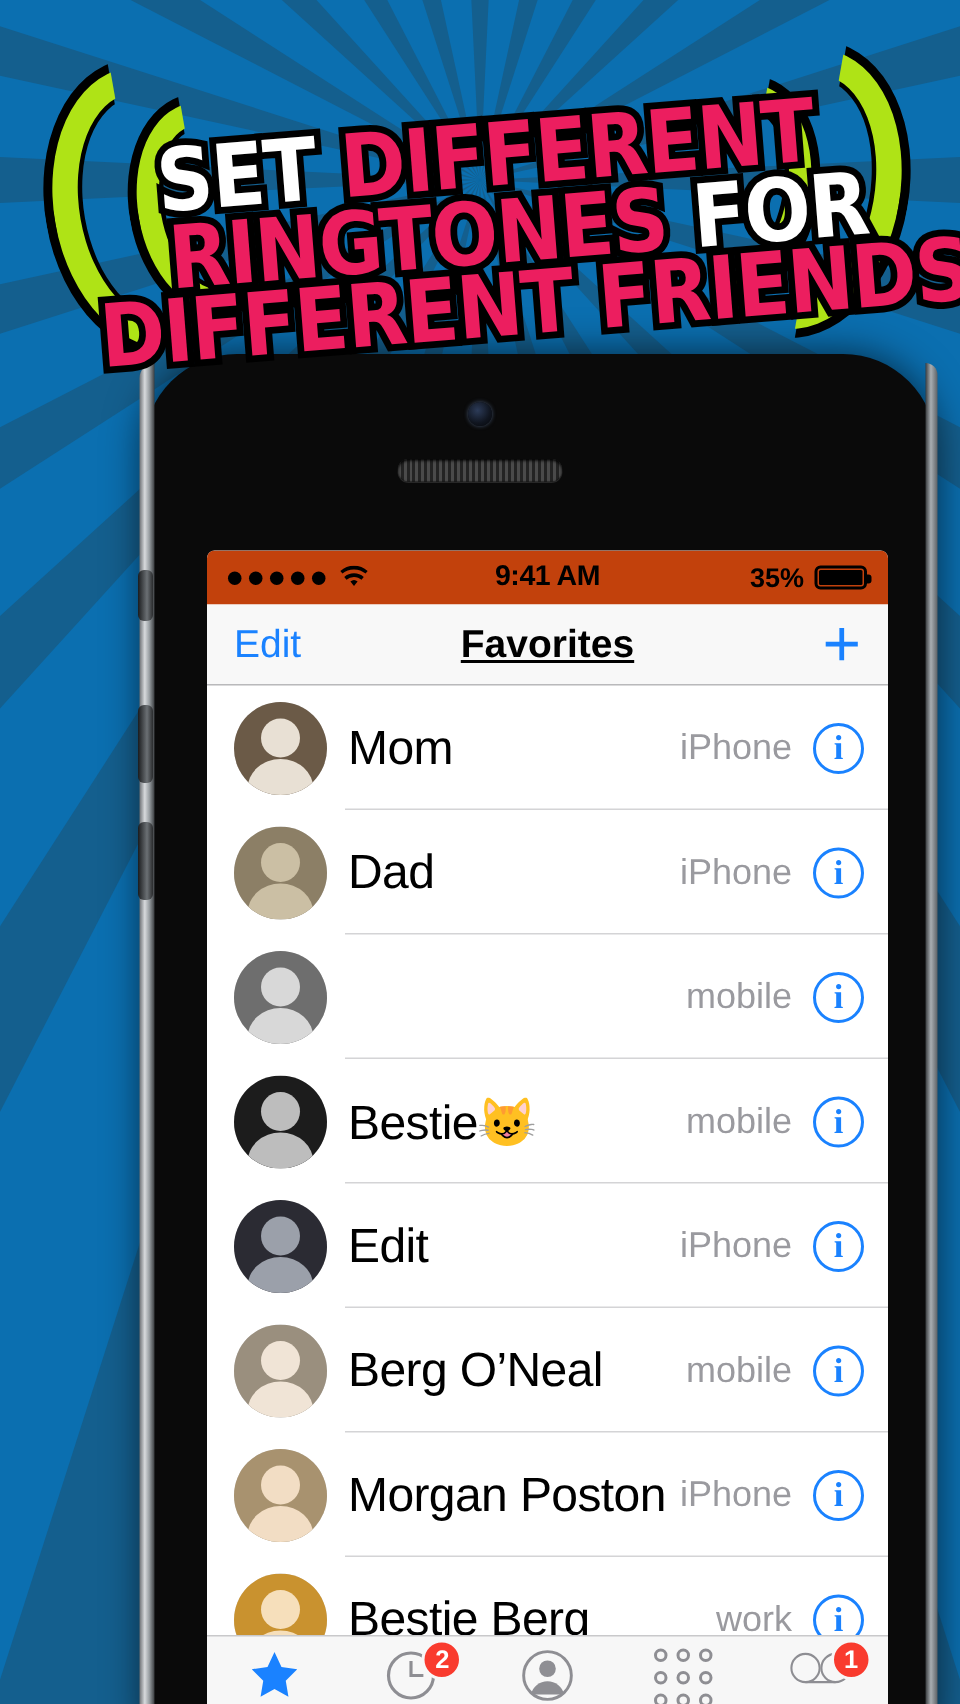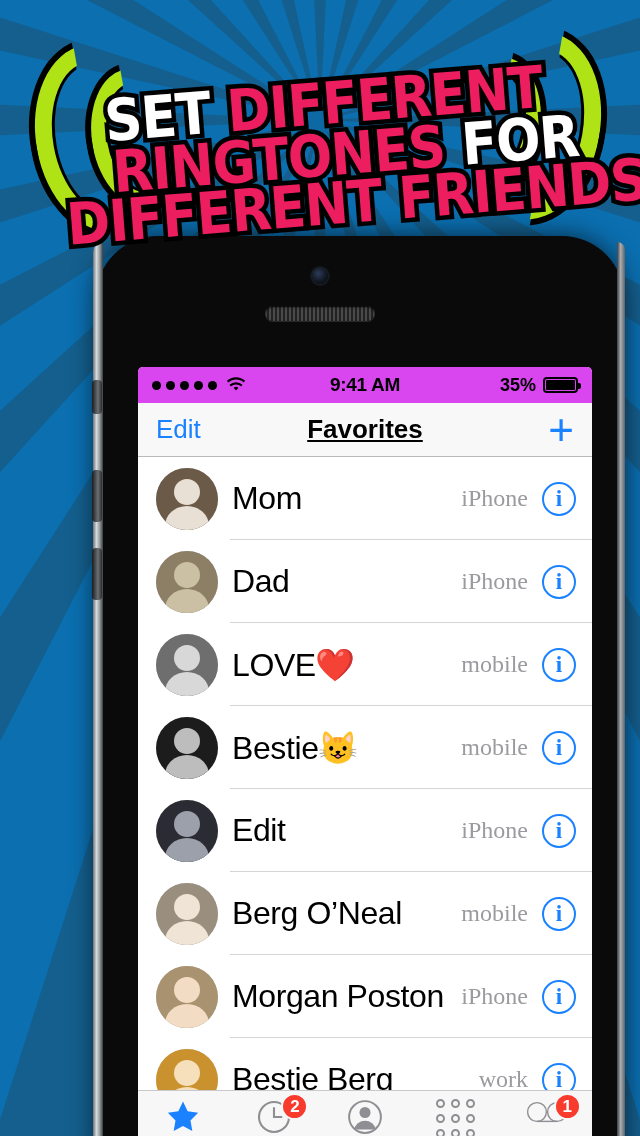--- a/index.html
+++ b/index.html
@@ -138,21 +138,21 @@
     width: 454px; height: 769px;
     background: #ffffff;
     overflow: hidden;
     border-radius: 5px 5px 0 0;
     z-index: 7;
   }
 
   
   #statusbar {
     height: 36px;
-    background: #d946ef;
+    background: #c2410c;
     display: flex; align-items: center;
     padding: 0 14px;
     position: relative;
   }
   .sb-dots { display: flex; gap: 5px; align-items: center; }
   .sb-dot { width: 9px; height: 9px; border-radius: 50%; background: #000; }
   .sb-wifi { margin-left: 9px; position: relative; width: 20px; height: 16px; }
   .sb-time {
     position: absolute; left: 0; right: 0; text-align: center;
     font-size: 19px; font-weight: bold; color: #000;
@@ -216,21 +216,20 @@
   .row-name {
     margin-left: 14px;
     font-size: 32px; color: #000;
     letter-spacing: -.4px;
     white-space: nowrap; overflow: hidden;
   }
   .row-label {
     margin-left: auto;
     font-size: 24px; color: #9a9a9f;
     padding-right: 14px;
-    font-family: Liberation Serif, serif;
   }
   .info-btn {
     flex: 0 0 34px;
     width: 34px; height: 34px; border-radius: 50%;
     border: 2px solid #1a82ff;
     color: #1a82ff;
     font-size: 23px; font-weight: bold;
     font-family: "Liberation Serif", serif;
     display: flex; align-items: center; justify-content: center;
     line-height: 1;
@@ -387,21 +386,20 @@
           <div class="info-btn">i</div>
         </div>
         <div class="row">
           <div class="avatar">
             <svg viewBox="0 0 62 62" preserveAspectRatio="xMidYMid slice">
               <rect width="62" height="62" fill="#6e6e6e"></rect>
               <circle cx="31" cy="24" r="13" fill="#d8d8d8"></circle>
               <ellipse cx="31" cy="58" rx="22" ry="20" fill="#d8d8d8"></ellipse>
             </svg>
           </div>
-          <div class="row-name">LOVE❤️</div>
           <div class="row-label">mobile</div>
           <div class="info-btn">i</div>
         </div>
         <div class="row">
           <div class="avatar">
             <svg viewBox="0 0 62 62" preserveAspectRatio="xMidYMid slice">
               <rect width="62" height="62" fill="#1c1c1c"></rect>
               <circle cx="31" cy="24" r="13" fill="#bdbdbd"></circle>
               <ellipse cx="31" cy="58" rx="22" ry="20" fill="#bdbdbd"></ellipse>
             </svg>

